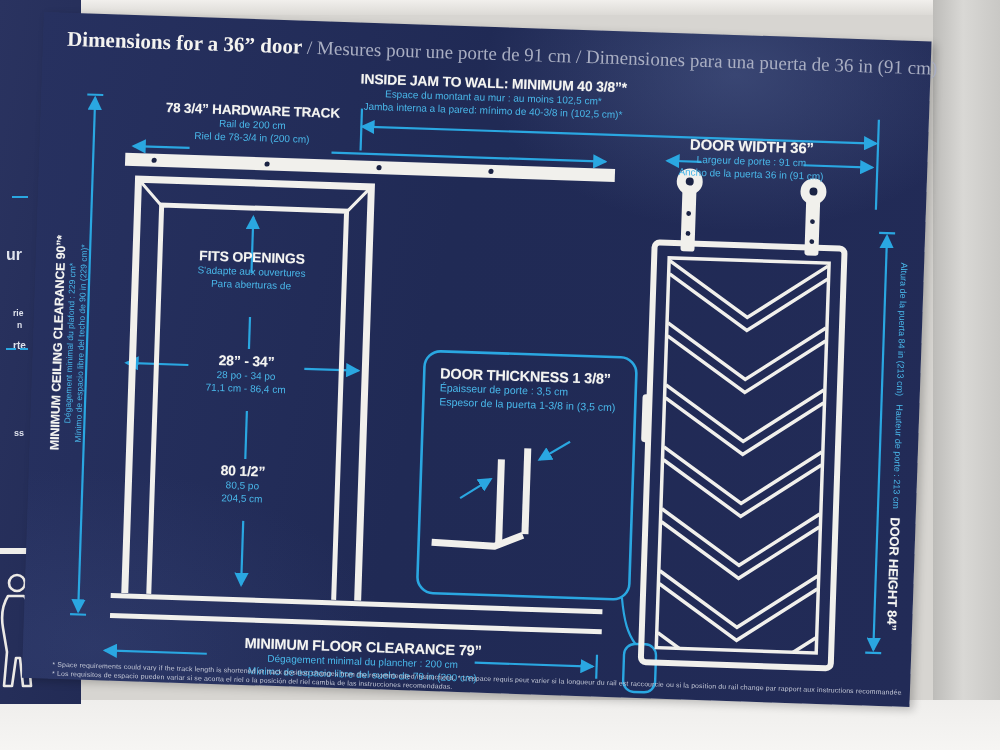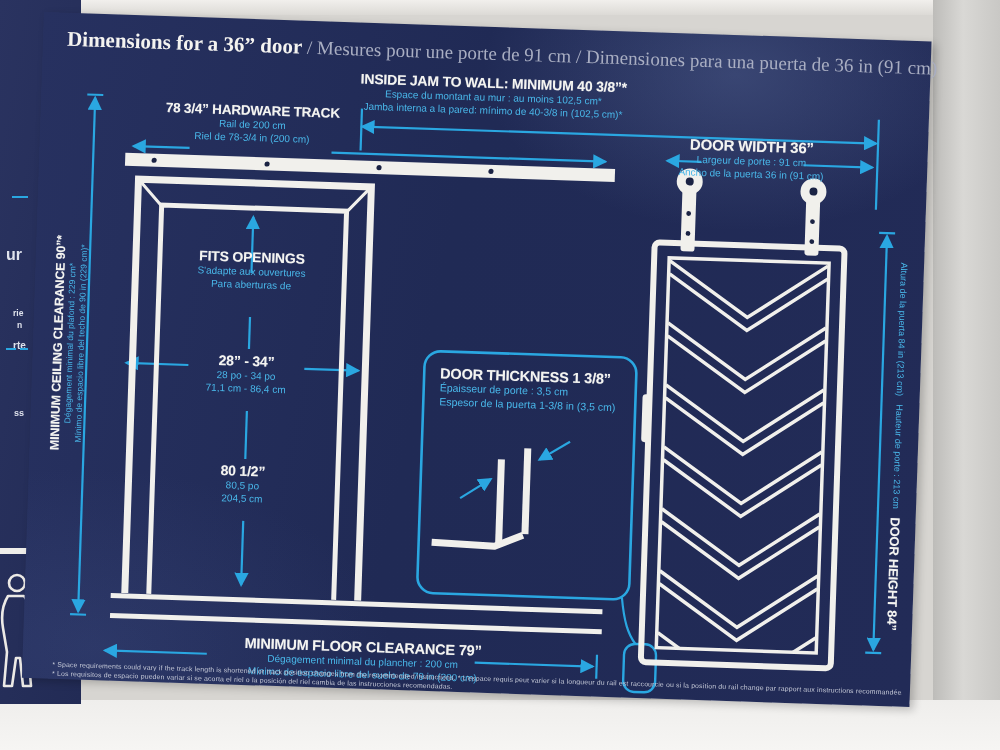--- a/index.html
+++ b/index.html
@@ -59,21 +59,21 @@
   <div class="table-surface"></div>
 
   <div class="side-strip">
     <div class="side-dash" style="left:12px; top:196px; width:16px;"></div>
     <div class="side-frag" style="left:6px; top:246px; font-size:16px;">ur</div>
     <div class="side-frag" style="left:13px; top:296px; font-size:10px;margin-top:44px;">rte</div>
     <div class="side-frag" style="left:13px; top:308px; font-size:8.5px;">rie</div>
     <div class="side-frag" style="left:17px; top:320px; font-size:8.5px;">n</div>
     <div class="side-dash" style="left:6px; top:348px; width:10px;"></div>
     <div class="side-dash" style="left:20px; top:348px; width:8px;"></div>
-    <div class="side-frag" style="left:14px; top:408px; font-size:9px;">ss</div>
+    <div class="side-frag" style="left:14px; top:428px; font-size:9px;">ss</div>
     <div class="side-divider"></div>
     <svg width="37" height="140" style="position:absolute; left:0; top:566px;">
       <g fill="none" stroke="#eceae6" stroke-width="2.6" stroke-linejoin="round">
         <circle cx="17" cy="17" r="8"></circle>
         <path d="M8 30 C 3 38 1 50 3 62 L 7 86 L 4 120 L 12 120 L 16 92 L 20 92 L 23 120 L 31 120 L 28 84 L 31 60 C 32 46 29 36 24 30 Z"></path>
       </g>
     </svg>
   </div>
 
   <div class="panel">

